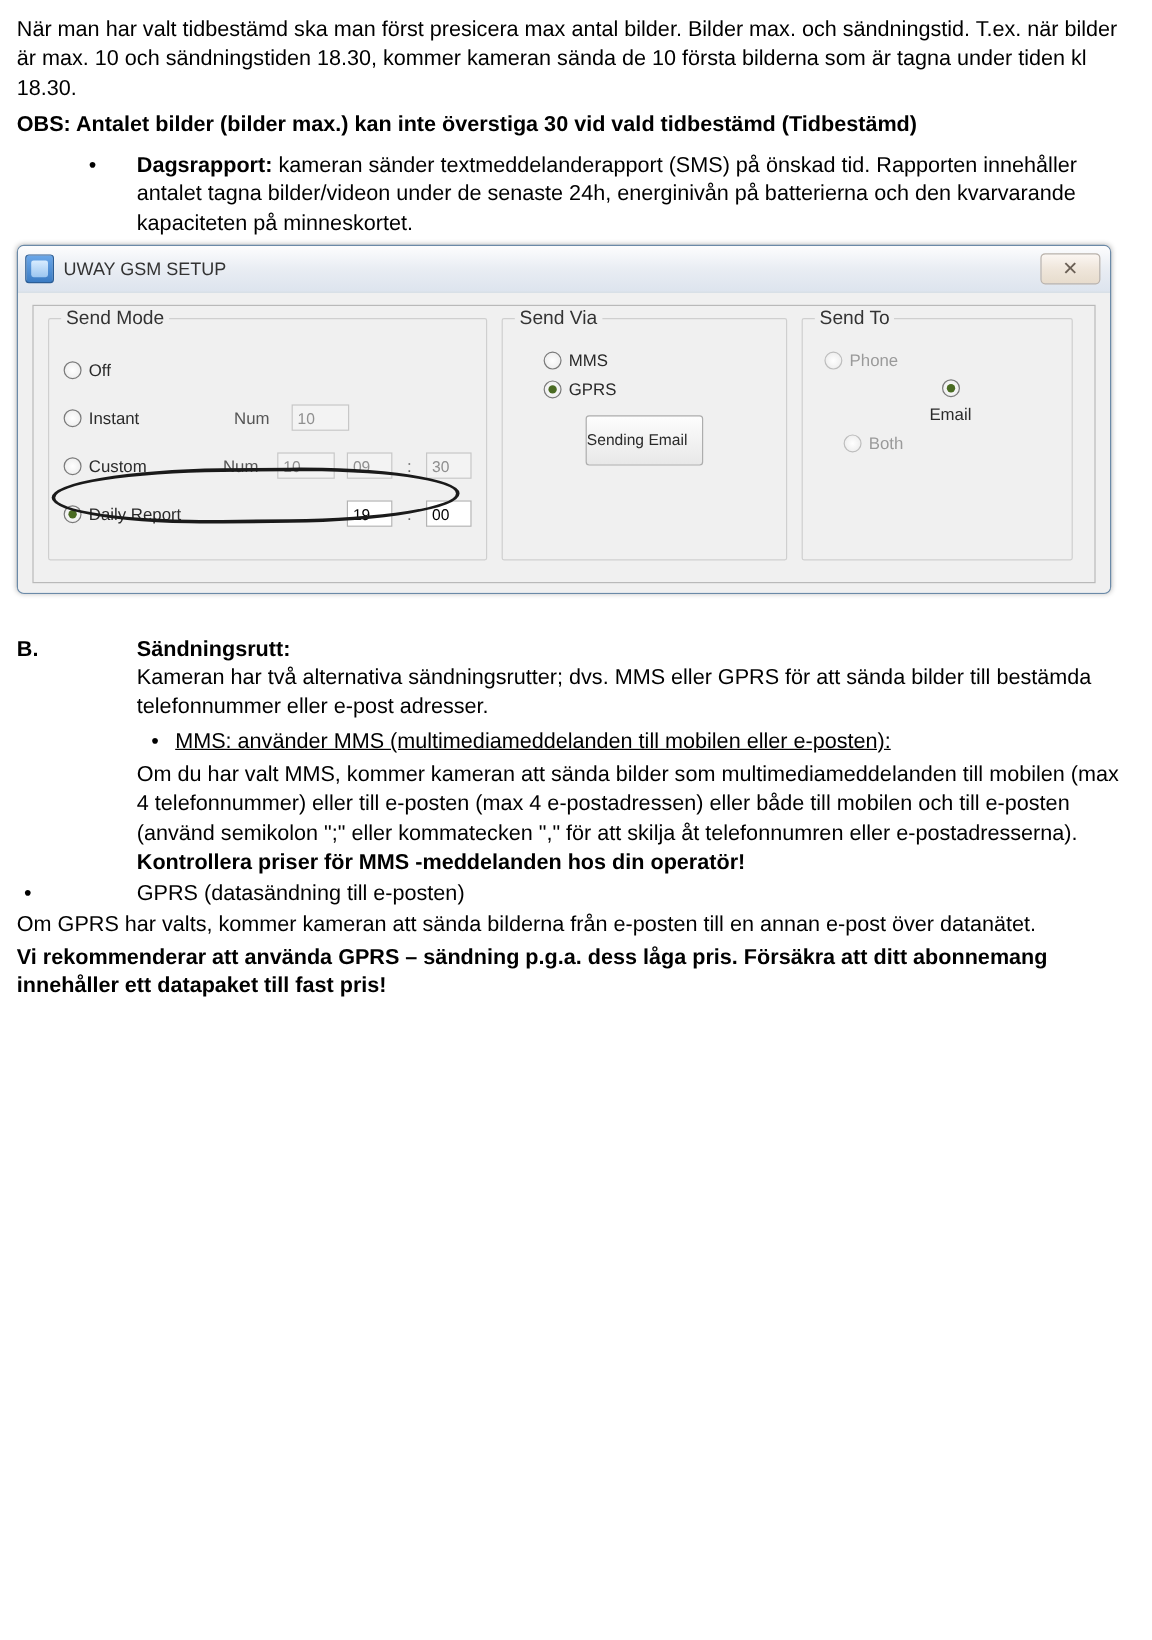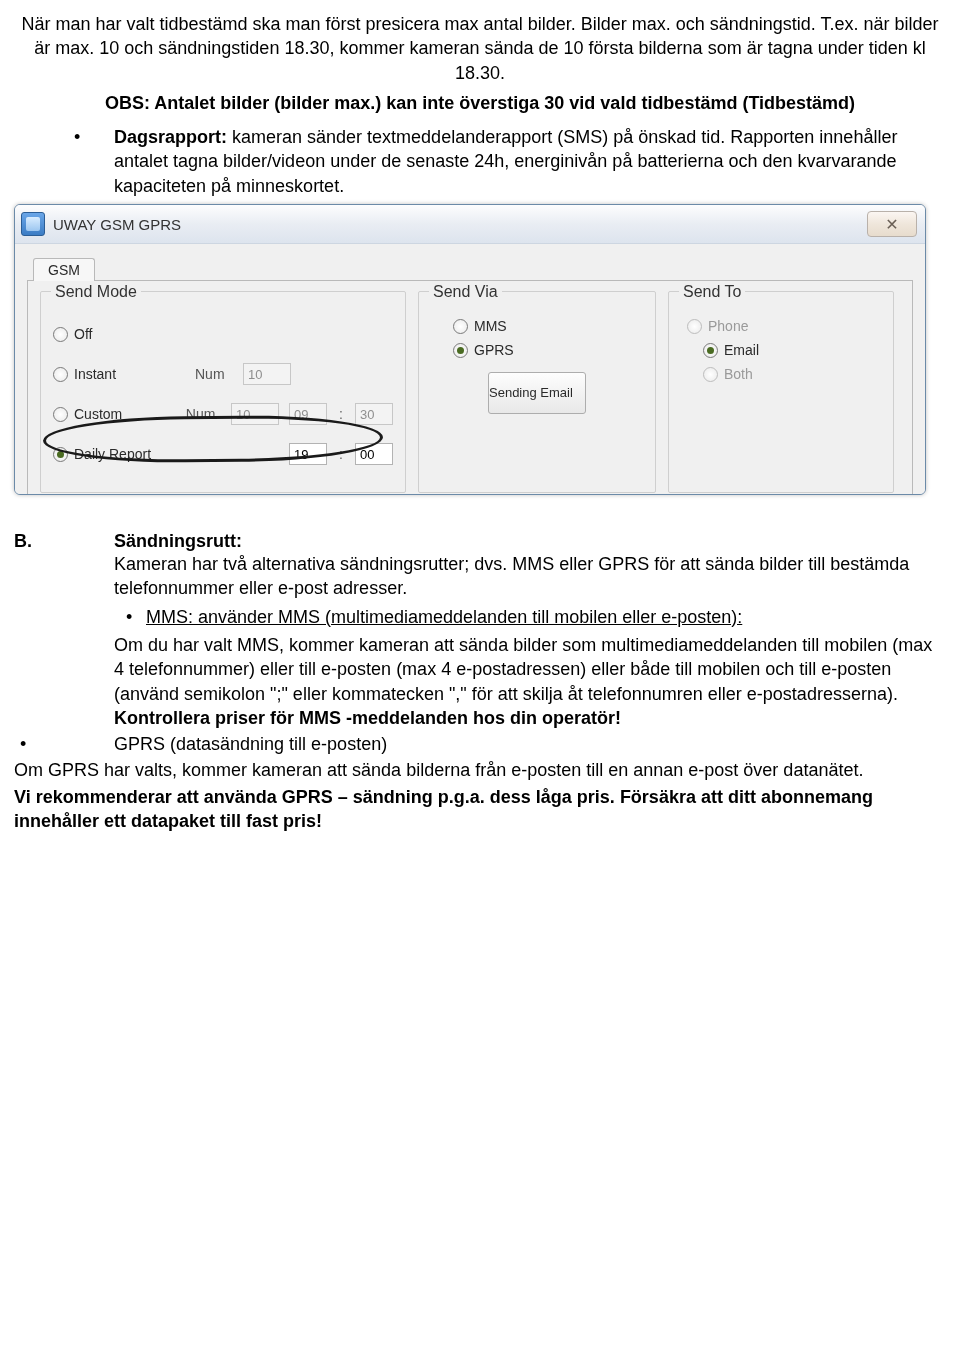--- a/index.html
+++ b/index.html
@@ -4,21 +4,21 @@
 <style>
   body {
     margin: 0;
     padding: 12px 14px;
     font-family: Verdana, Geneva, sans-serif;
     font-size: 18px;
     color: #000;
     background: #fff;
     width: 932px;
   }
-  .body-text { line-height: 1.35; margin-bottom: 6px; text-align: center; }
+  .body-text { line-height: 1.35; margin-bottom: 6px; }
   .bold { font-weight: bold; }
   ul.bullet {
     list-style: none;
     margin: 10px 0 4px 0;
     padding: 0;
   }
   ul.bullet > li {
     position: relative;
     padding-left: 100px;
     line-height: 1.35;
@@ -258,30 +258,27 @@
 
 <ul class="bullet">
   <li>
     <span class="bold">Dagsrapport:</span><span> kameran sänder textmeddelanderapport (SMS) på önskad tid. Rapporten innehåller antalet tagna bilder/videon under de senaste 24h, energinivån på batterierna och den kvarvarande kapaciteten på minneskortet.</span>
   </li>
 </ul>
 
 <div class="win">
   <div class="titlebar">
     <div class="apptile"></div>
-    <div class="win-title">UWAY GSM GPRS</div>
+    <div class="win-title">UWAY GSM SETUP</div>
     <div class="spacer"></div>
     <div class="close-btn">
       <span>✕</span>
     </div>
   </div>
   <div class="win-body">
-    <div class="tab-strip">
-      <div class="tab">GSM</div>
-    </div>
     <div class="tab-content">
 
       <div class="group send-mode" style="position:relative;">
         <div class="group-legend">Send Mode</div>
 
         <div class="sm-row">
           <div class="sm-col1">
             <div class="radio">
               <span class="dot"></span>
               <span>Off</span>
@@ -345,21 +342,21 @@
           <span>Sending Email</span>
         </div>
       </div>
 
       <div class="group send-to">
         <div class="group-legend">Send To</div>
         <div class="radio disabled" style="margin-left:6px;">
           <span class="dot"></span>
           <span>Phone</span>
         </div>
-        <div class="radio selected" style="margin-left:22px;">
+        <div class="radio selected" style="margin-left:22px;flex-direction:column;">
           <span class="dot"></span>
           <span>Email</span>
         </div>
         <div class="radio disabled" style="margin-left:22px;">
           <span class="dot"></span>
           <span>Both</span>
         </div>
       </div>
 
     </div>

